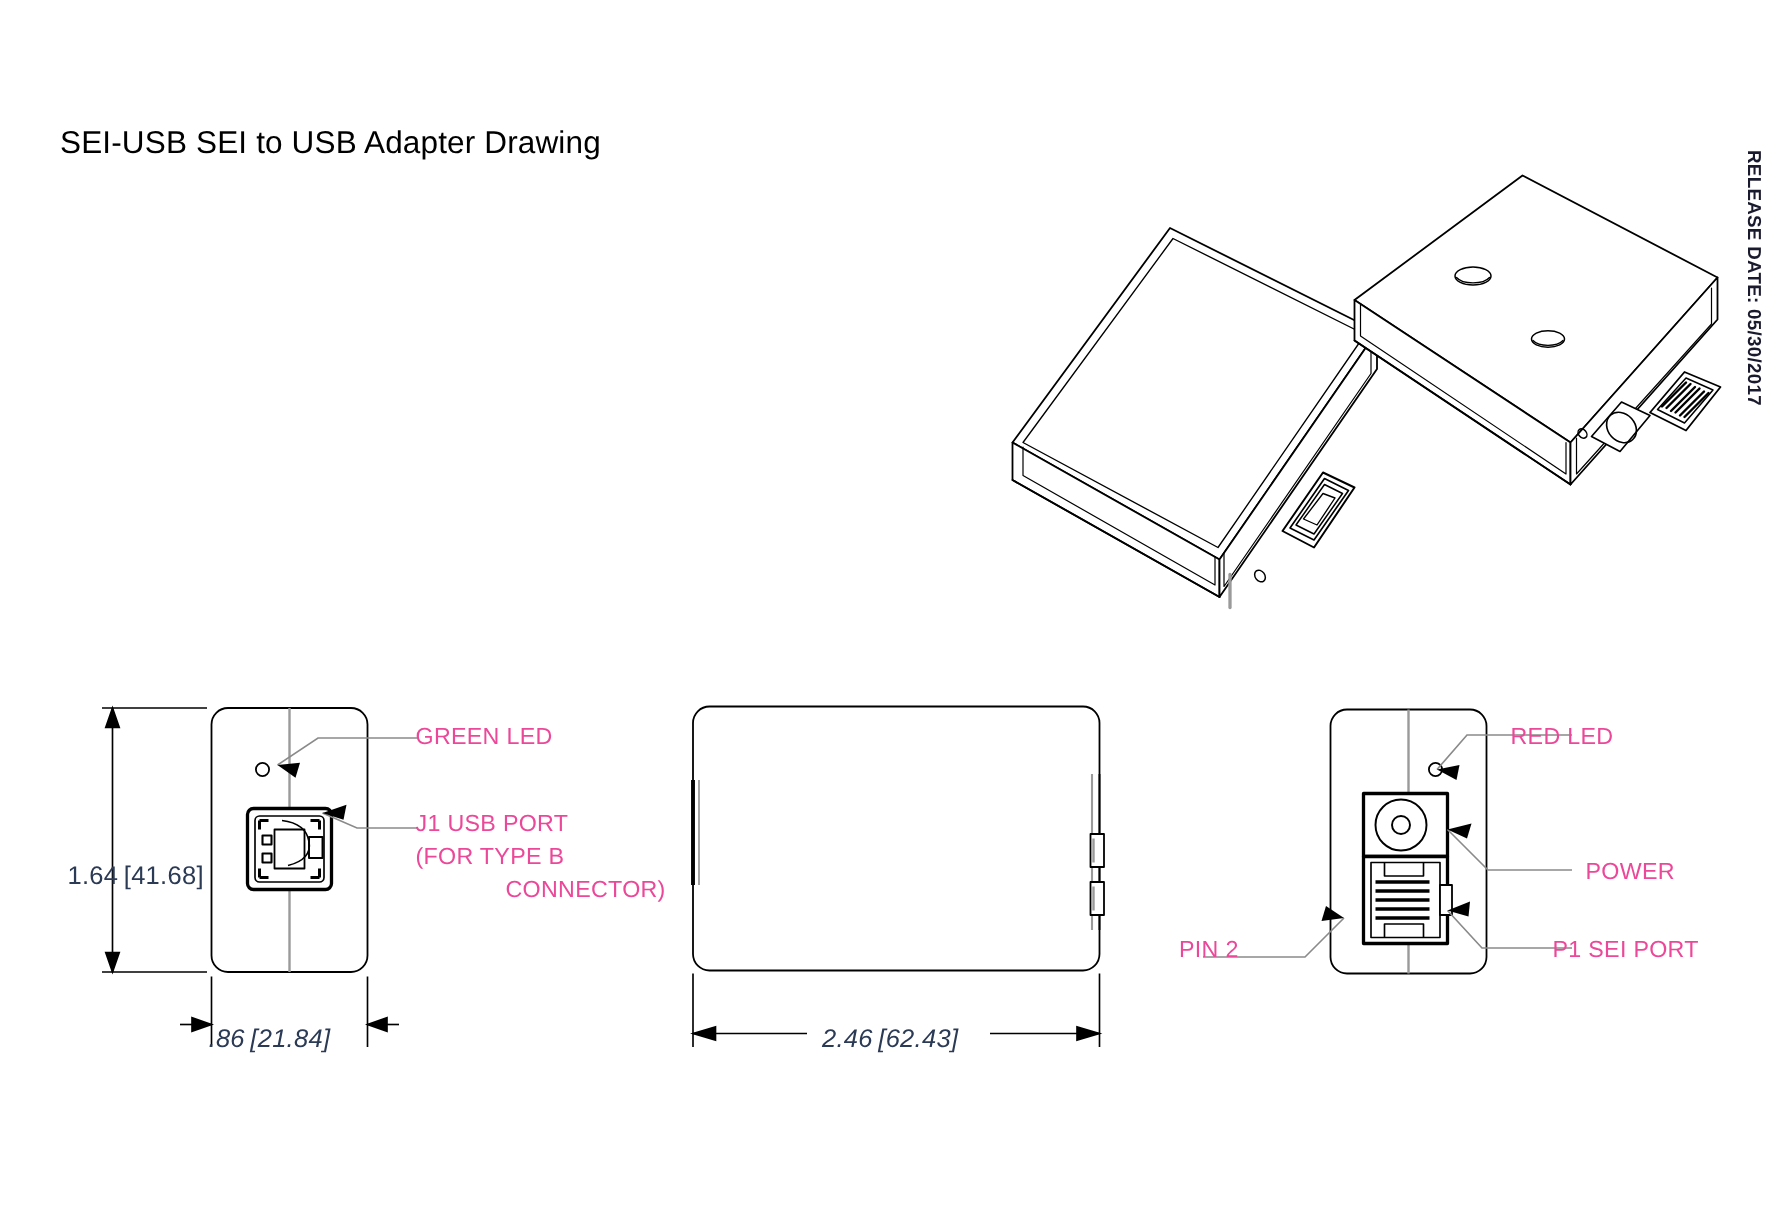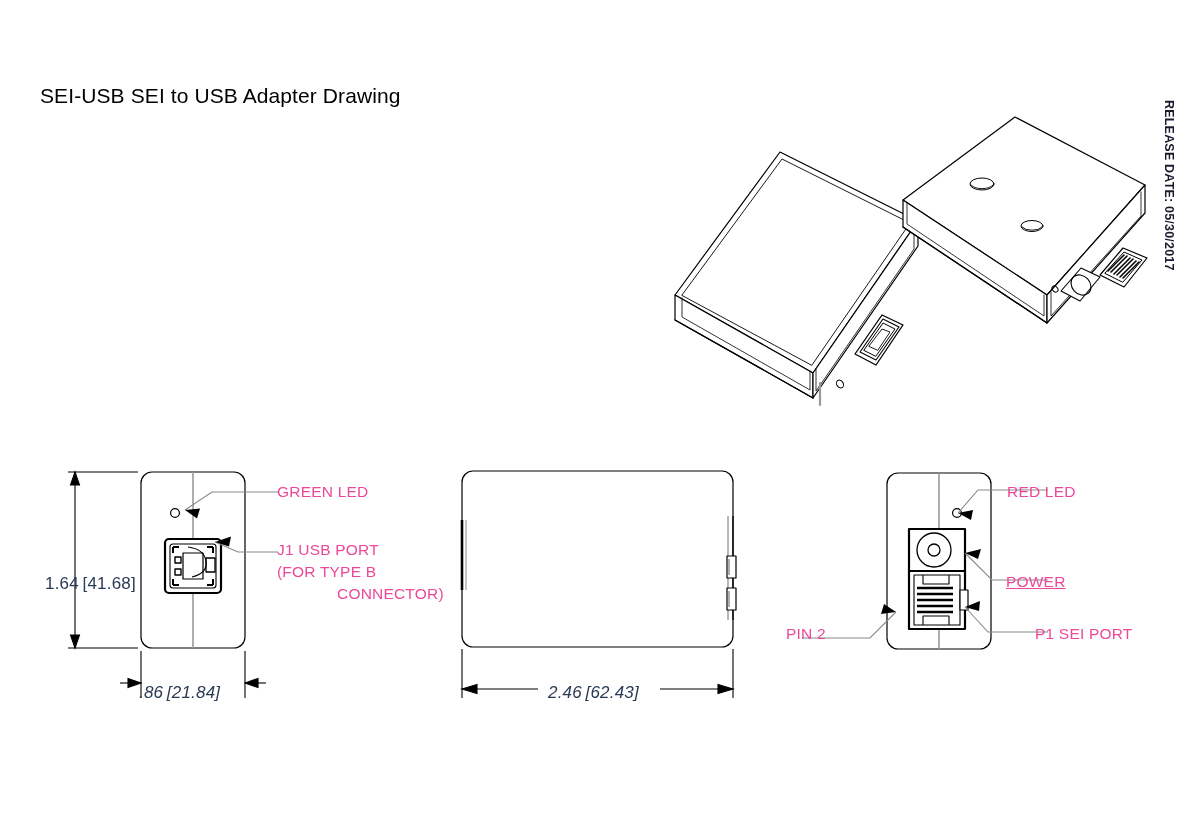--- a/index.html
+++ b/index.html
@@ -289,17 +289,17 @@
     </g>
     <g fill="#000" stroke="none">
       <path d="M 178 33 l 15 -3 l -2 10 z"></path>
       <path d="M 185 73 l 13 6 l 3 -10 z"></path>
       <path d="M 185 127 l 14 4 l 1 -10 z"></path>
       <path d="M 116 132 l -15 2 l 3 -10 z"></path>
     </g>
   </svg>
 
   <div class="callout" style="left:1007px; top:481px;">RED LED</div>
-  <div class="callout" style="left:1006px; top:571px;text-decoration:underline;">POWER</div>
+  <div class="callout" style="left:1057px; top:571px;">POWER</div>
   <div class="callout" style="left:786px; top:623px;">PIN 2</div>
   <div class="callout" style="left:1035px; top:623px;">P1 SEI PORT</div>
 
 </div>
 
 </body></html>

